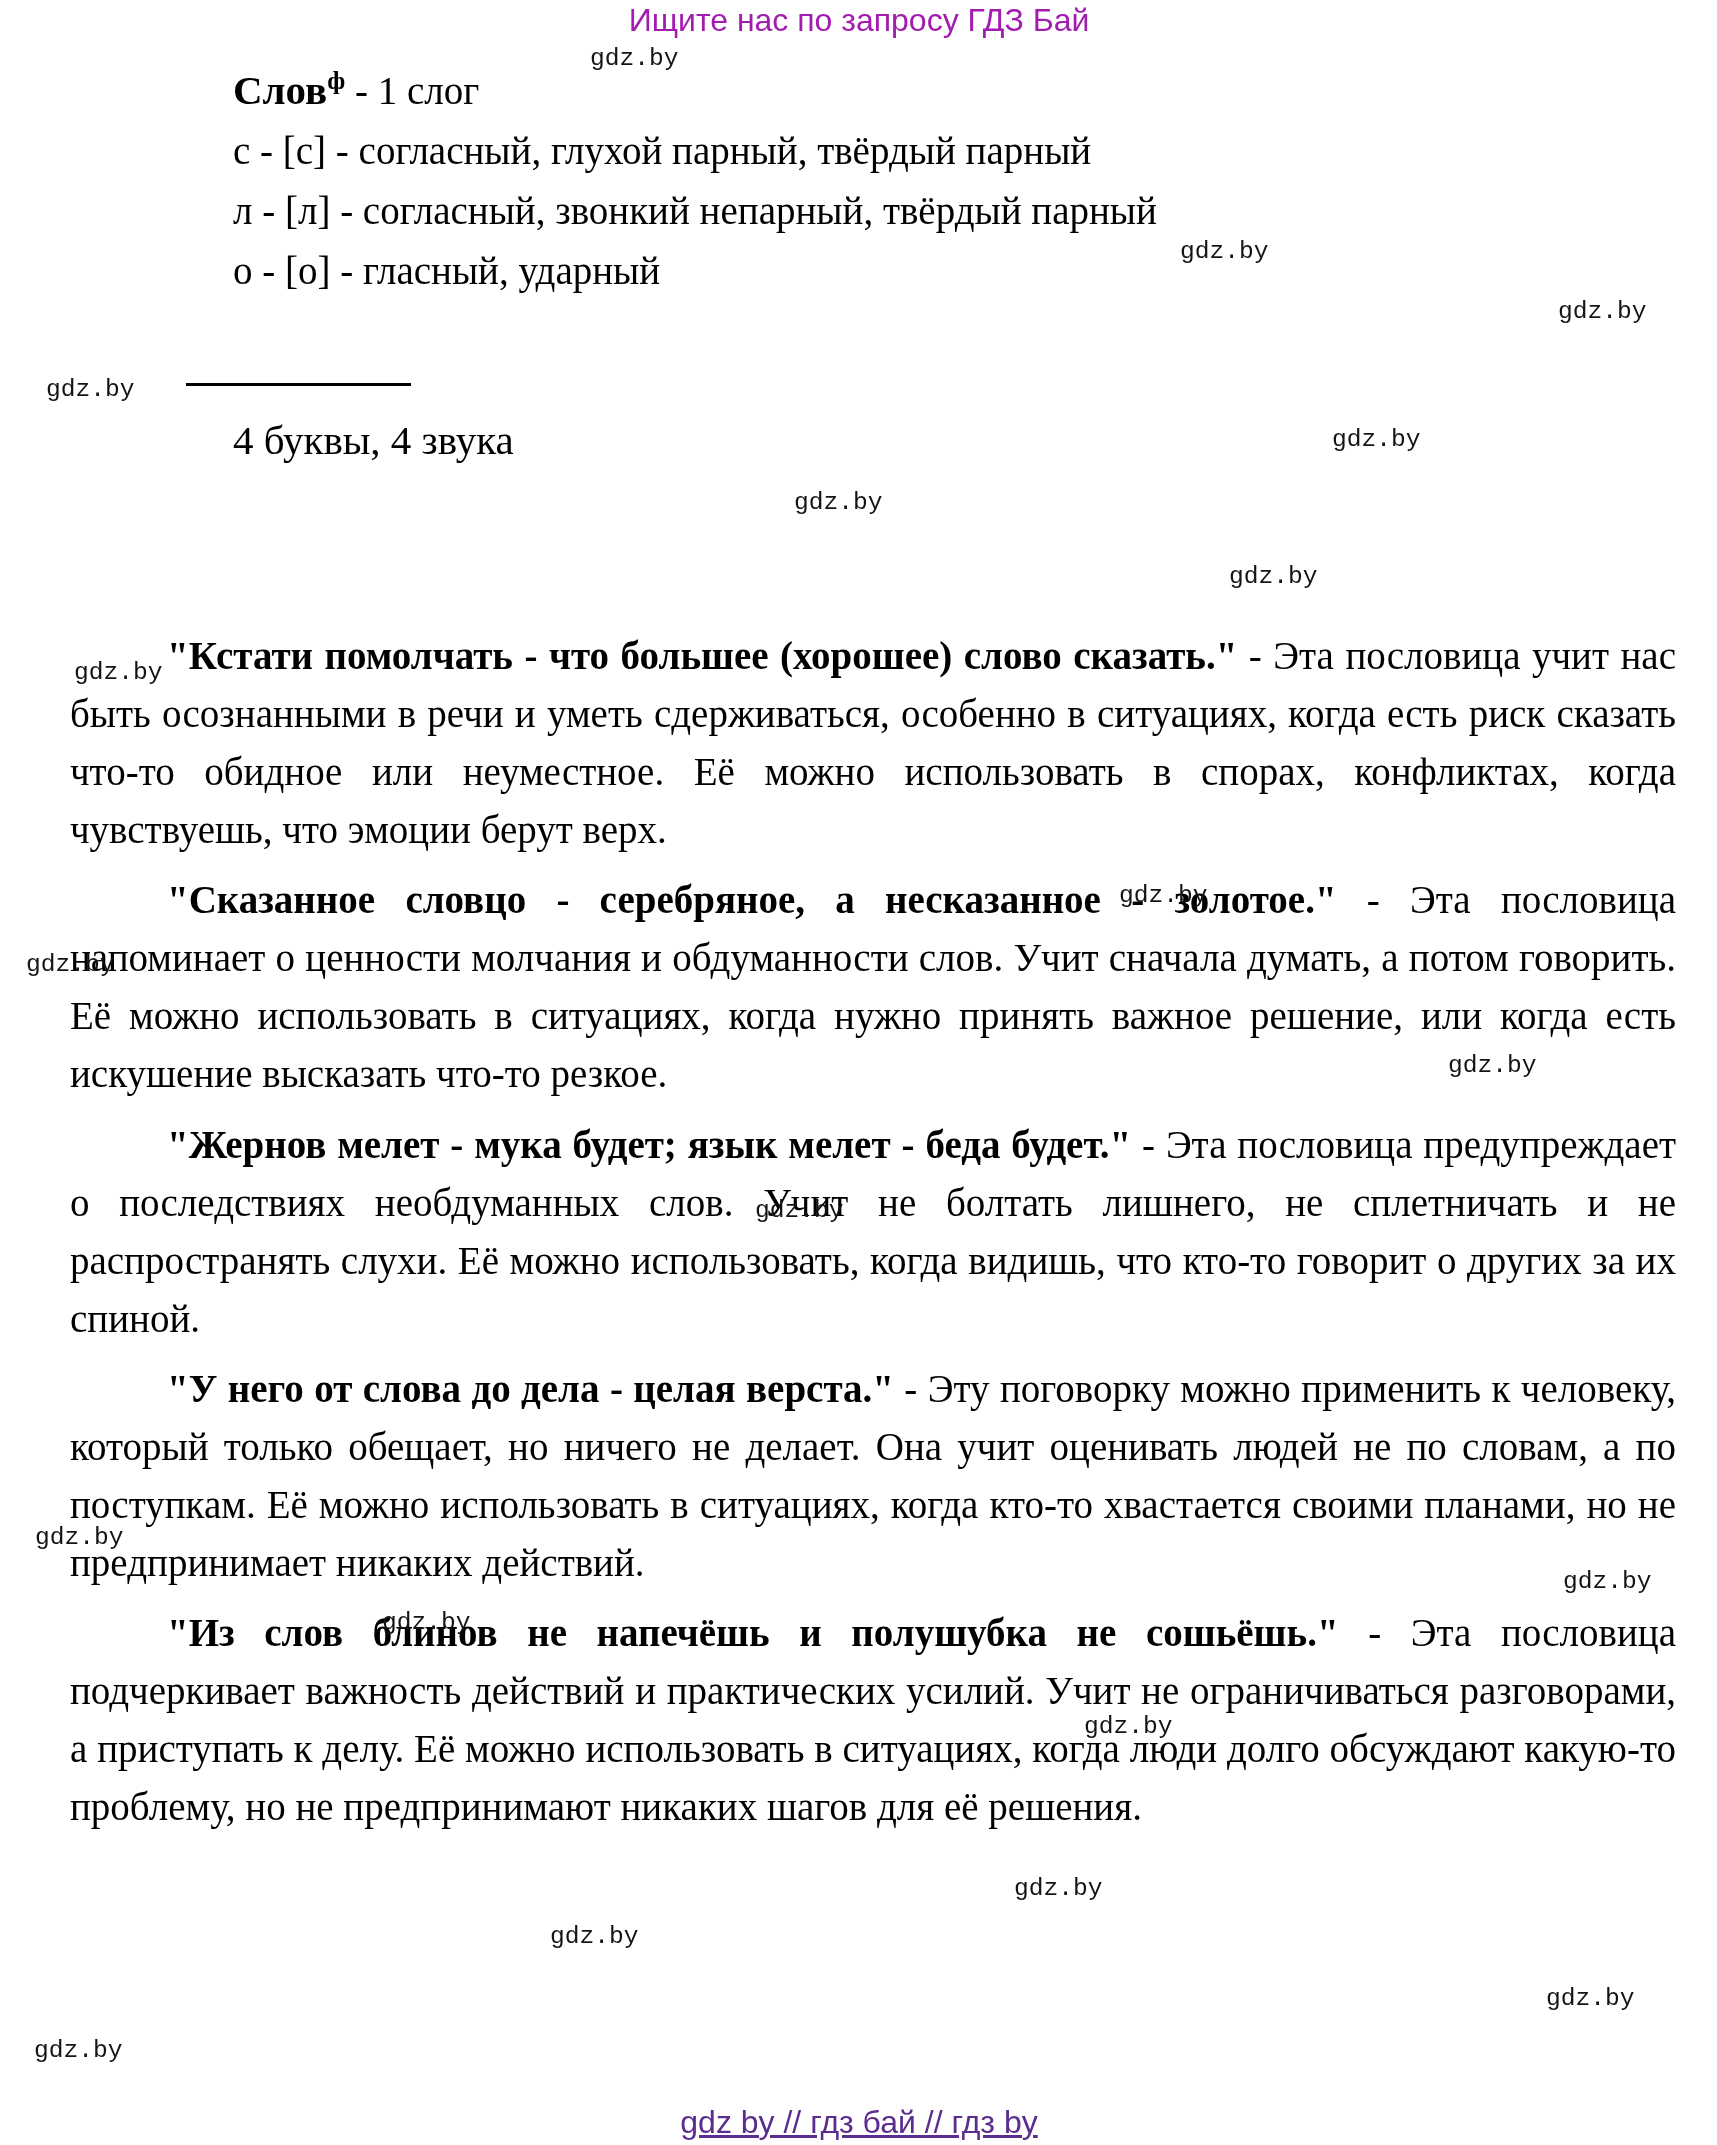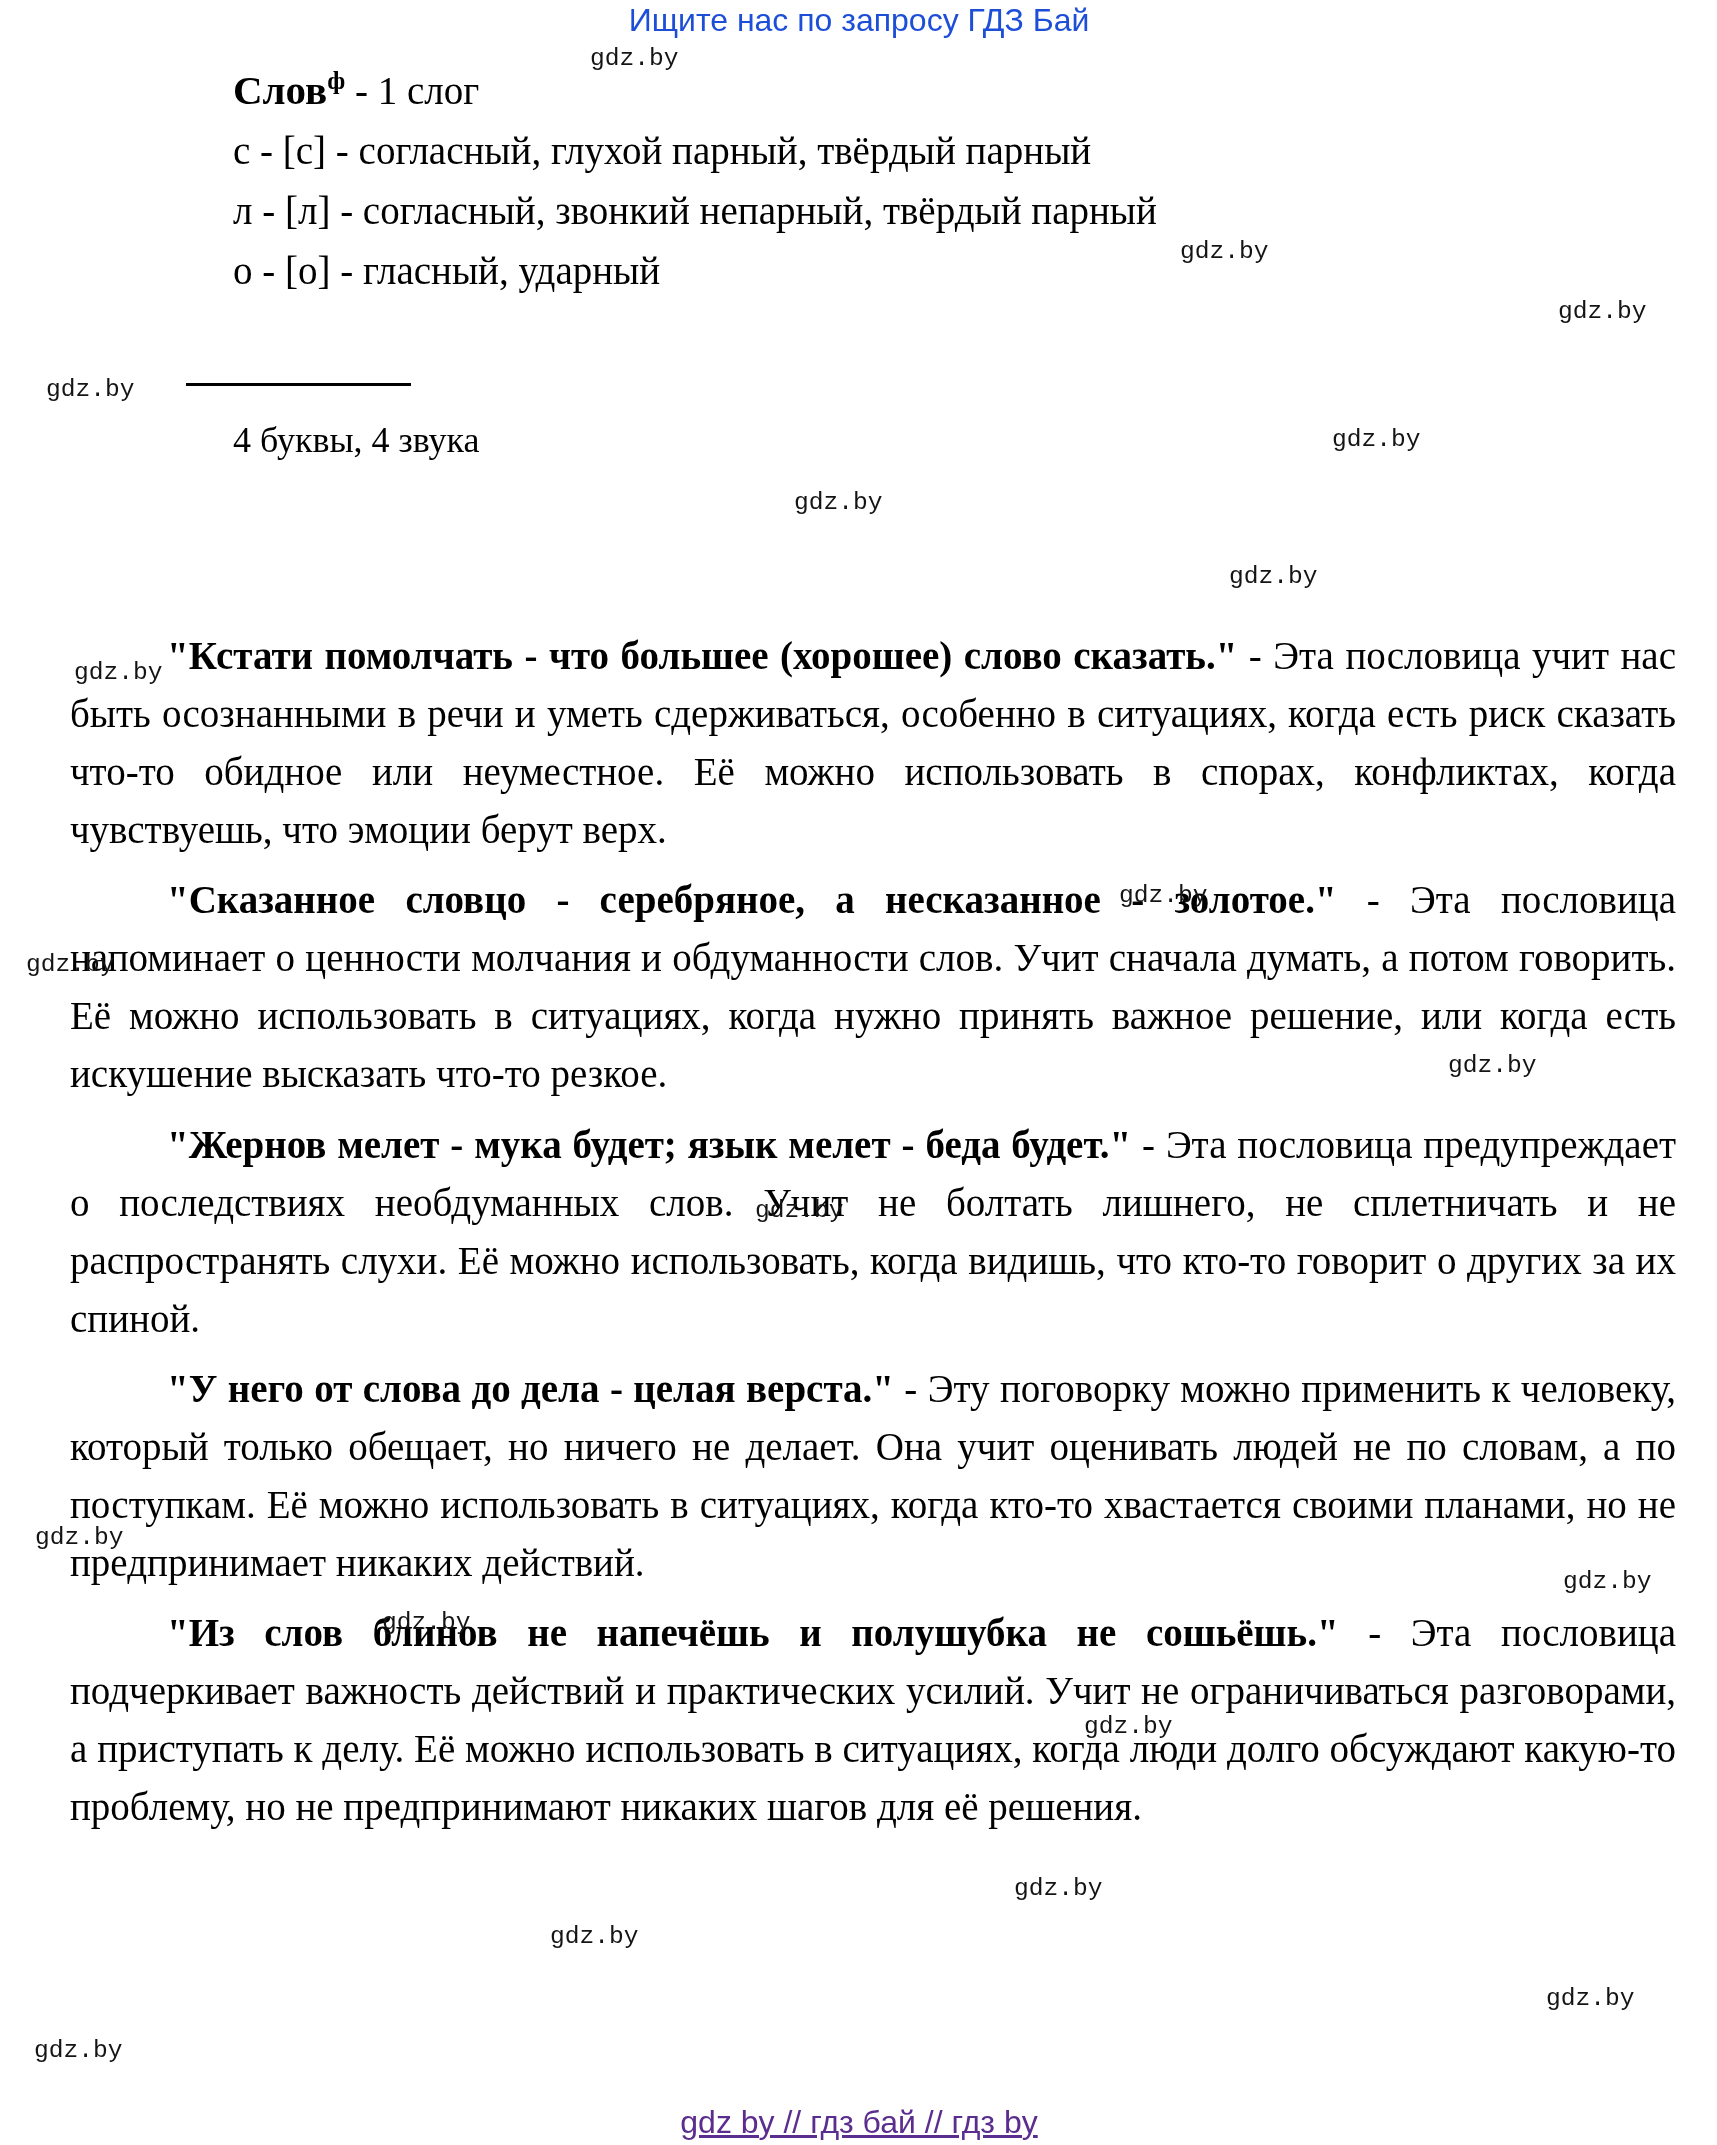--- a/index.html
+++ b/index.html
@@ -20,21 +20,21 @@
   }
   .word-line { font-weight:bold; font-size:41px; }
   .word-line .syllables { font-weight:normal; font-size:39px; }
   .word-line sup { font-size:26px; vertical-align:super; line-height:0; }
   .divider {
     position:absolute; left:186px; top:383px; width:225px; height:0;
     border-top:3.5px solid #000;
   }
   .letters-summary {
     position:absolute; left:233px; top:411px;
-    font-size:36px; line-height:58px;
+    font-size:41px; line-height:58px;
   }
   .reflections-heading {
     position:absolute; left:74px; top:528px;
     font-size:41px; font-weight:bold; line-height:54px;
   }
   .paragraphs {
     position:absolute; left:70px; top:627px; width:1606px;
     font-size:39px; line-height:58px; text-align:justify;
   }
   .paragraphs p { margin:0 0 12.3px 0; text-indent:97px; }
@@ -49,21 +49,21 @@
     text-align:center;
     font-family:"Liberation Sans", sans-serif;
     font-size:32px;
   }
 </style>
 </head>
 <body>
 
 <div class="page">
 
-  <div class="promo" style="color: #1d4ed8;">Ищите нас по запросу ГДЗ Бай</div>
+  <div class="promo" style="color: #a21caf;">Ищите нас по запросу ГДЗ Бай</div>
 
   <div class="phonetic-block">
     <div class="word-line"><span>Слов</span><sup>ф</sup><span class="syllables"> - 1 слог</span></div>
     <div id="phonetic-lines">
         <div>с - [с] - согласный, глухой парный, твёрдый парный</div>
         <div>л - [л] - согласный, звонкий непарный, твёрдый парный</div>
         <div>о - [о] - гласный, ударный</div>
       </div>
   </div>
 

